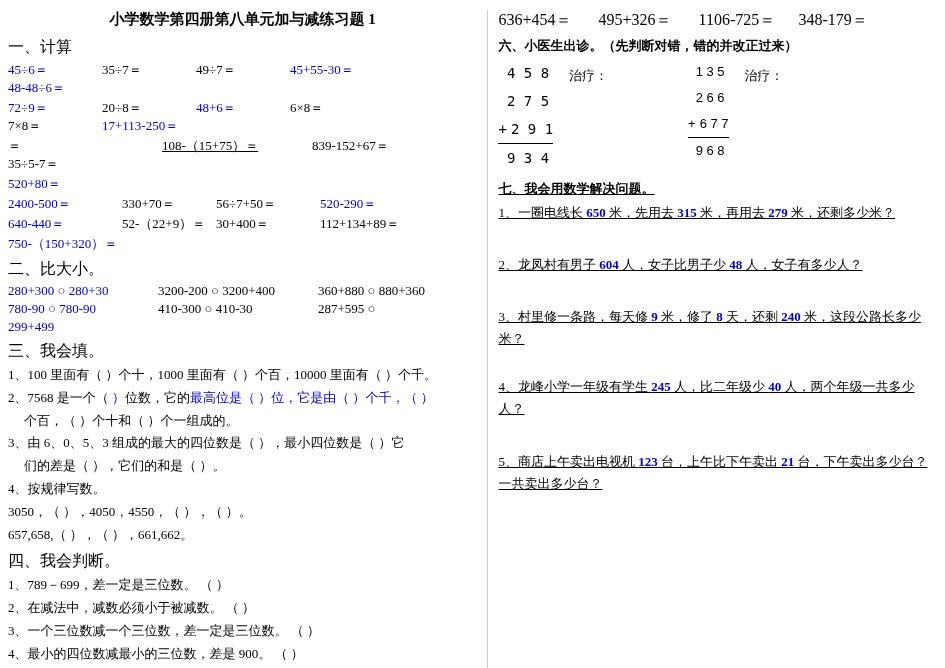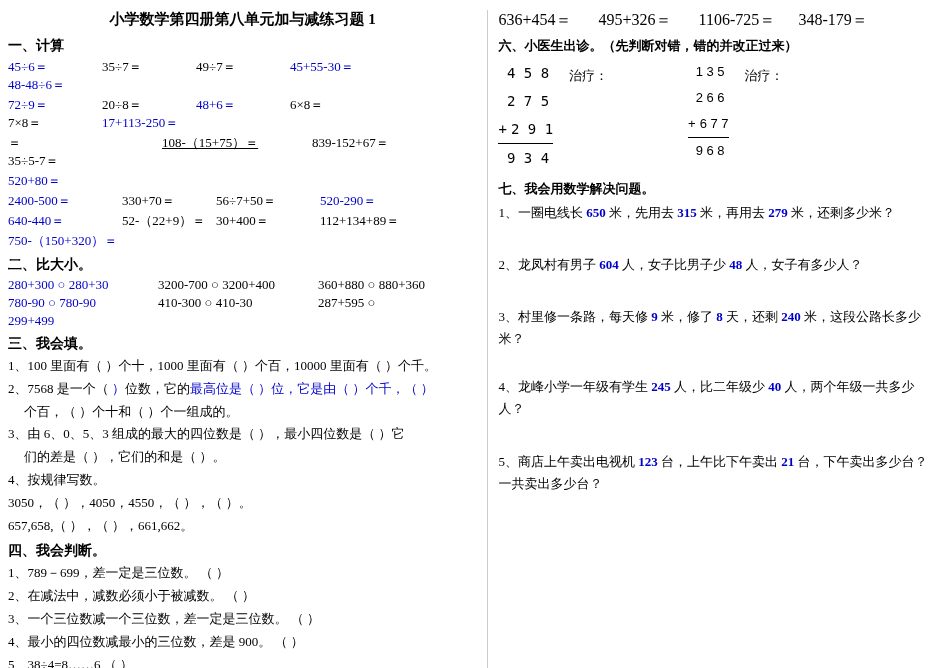--- a/index.html
+++ b/index.html
@@ -25,23 +25,23 @@
       padding-left: 10px;
       border-left: 1px solid #ccc;
     }
     .page-title {
       text-align: center;
       font-size: 15px;
       font-weight: bold;
       margin-bottom: 8px;
     }
     .section-title {
-      font-weight: bold;
+      font-weight: normal;
       margin: 6px 0 3px 0;
-      font-size: 14px;
+      font-size: 16px;
     }
     .row {
       display: flex;
       flex-wrap: wrap;
       margin-bottom: 2px;
       align-items: baseline;
     }
     .cell {
       min-width: 90px;
       margin-right: 4px;
@@ -144,21 +144,21 @@
       </div>
       <div class="row">
         <span class="blue">750-（150+320）＝</span>
       </div>
     </div>
 
     <div style="margin-top:4px;">
       <div class="section-title">二、比大小。</div>
       <div class="row">
         <span style="min-width:150px;" class="blue">280+300 ○ 280+30</span>
-        <span style="min-width:160px;">3200-700 ○ 3200+400</span>
+        <span style="min-width:160px;">3200-200 ○ 3200+400</span>
         <span>360+880 ○ 880+360</span>
       </div>
       <div class="row">
         <span style="min-width:150px;" class="blue">780-90 ○ 780-90</span>
         <span style="min-width:160px;">410-300 ○ 410-30</span>
         <span>287+595 ○</span>
       </div>
       <div class="row">
         <span class="blue">299+499</span>
       </div>
@@ -222,21 +222,21 @@
               <span style="margin-right:4px;">+</span>
               <span>6 7 7</span>
             </div>
             <div style="border-top: 1.5px solid #000; text-align:right; padding-right:4px;">9 6 8</div>
           </div>
           <div style="margin-top:8px; font-size:13px;">治疗：</div>
         </div>
       </div>
     </div>
 
-    <div style="margin-top:0;">
+    <div style="margin-top:0;text-decoration:underline;">
       <div class="section6-title">七、我会用数学解决问题。</div>
 
       <div class="word-problem">
         <span>1、一圈电线长 <span class="num">650</span> 米，先用去 <span class="num">315</span> 米，再用去 <span class="num">279</span> 米，还剩多少米？</span>
       </div>
       <div style="height:24px;"></div>
 
       <div class="word-problem">
         <span>2、龙凤村有男子 <span class="num">604</span> 人，女子比男子少 <span class="num">48</span> 人，女子有多少人？</span>
       </div>

